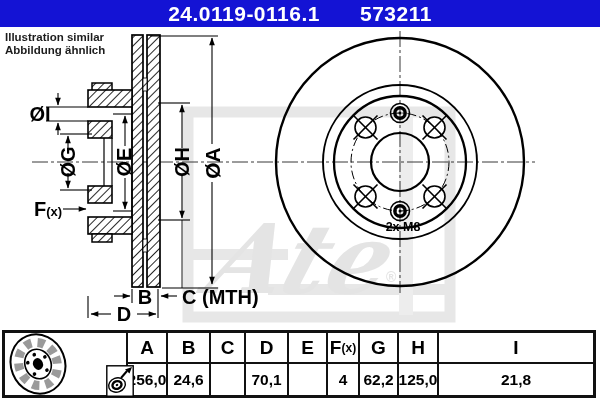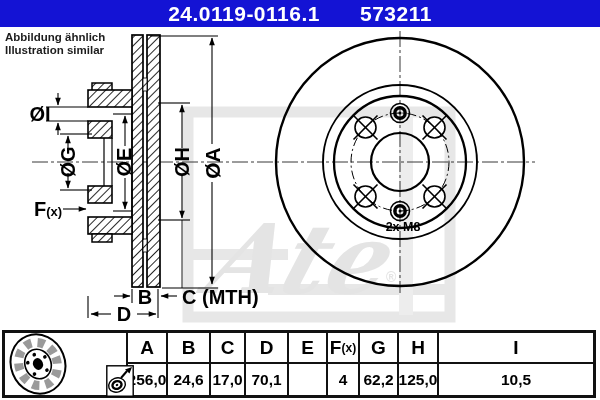--- a/index.html
+++ b/index.html
@@ -32,22 +32,22 @@
 <body>
 
 <div id="stage">
 
   <div id="topbar">
     <span>24.0119-0116.1</span>
     <span>573211</span>
   </div>
 
   <div id="disclaimer">
+    <div>Illustration similar</div>
     <div>Abbildung ähnlich</div>
-    <div>Illustration similar</div>
   </div>
 
   <svg id="draw" viewBox="0 0 600 330">
     <defs>
       <pattern id="hatch" width="6" height="6" patternUnits="userSpaceOnUse" patternTransform="rotate(45)">
         <rect width="6" height="6" fill="#fff"></rect>
         <line x1="0" y1="0" x2="0" y2="6" stroke="#000" stroke-width="1.7"></line>
       </pattern>
       <marker id="ar" viewBox="0 0 10 10" refX="9.5" refY="5" markerWidth="11" markerHeight="7" orient="auto">
         <path d="M0,1.3 L10,5 L0,8.7 z" fill="#000"></path>
@@ -212,21 +212,20 @@
     <div class="col wA">
       <div class="hd">A</div>
       <div class="vl">256,0</div>
     </div>
     <div class="col wB">
       <div class="hd">B</div>
       <div class="vl">24,6</div>
     </div>
     <div class="col wC">
       <div class="hd">C</div>
-      <div class="vl">17,0</div>
     </div>
     <div class="col wD">
       <div class="hd">D</div>
       <div class="vl">70,1</div>
     </div>
     <div class="col wE">
       <div class="hd">E</div>
     </div>
     <div class="col wF">
       <div class="hd">
@@ -238,16 +237,16 @@
     <div class="col wG">
       <div class="hd">G</div>
       <div class="vl">62,2</div>
     </div>
     <div class="col wH">
       <div class="hd">H</div>
       <div class="vl">125,0</div>
     </div>
     <div class="col">
       <div class="hd">I</div>
-      <div class="vl">10,5</div>
+      <div class="vl">21,8</div>
     </div>
   </div>
 </div>
 
 </body></html>

